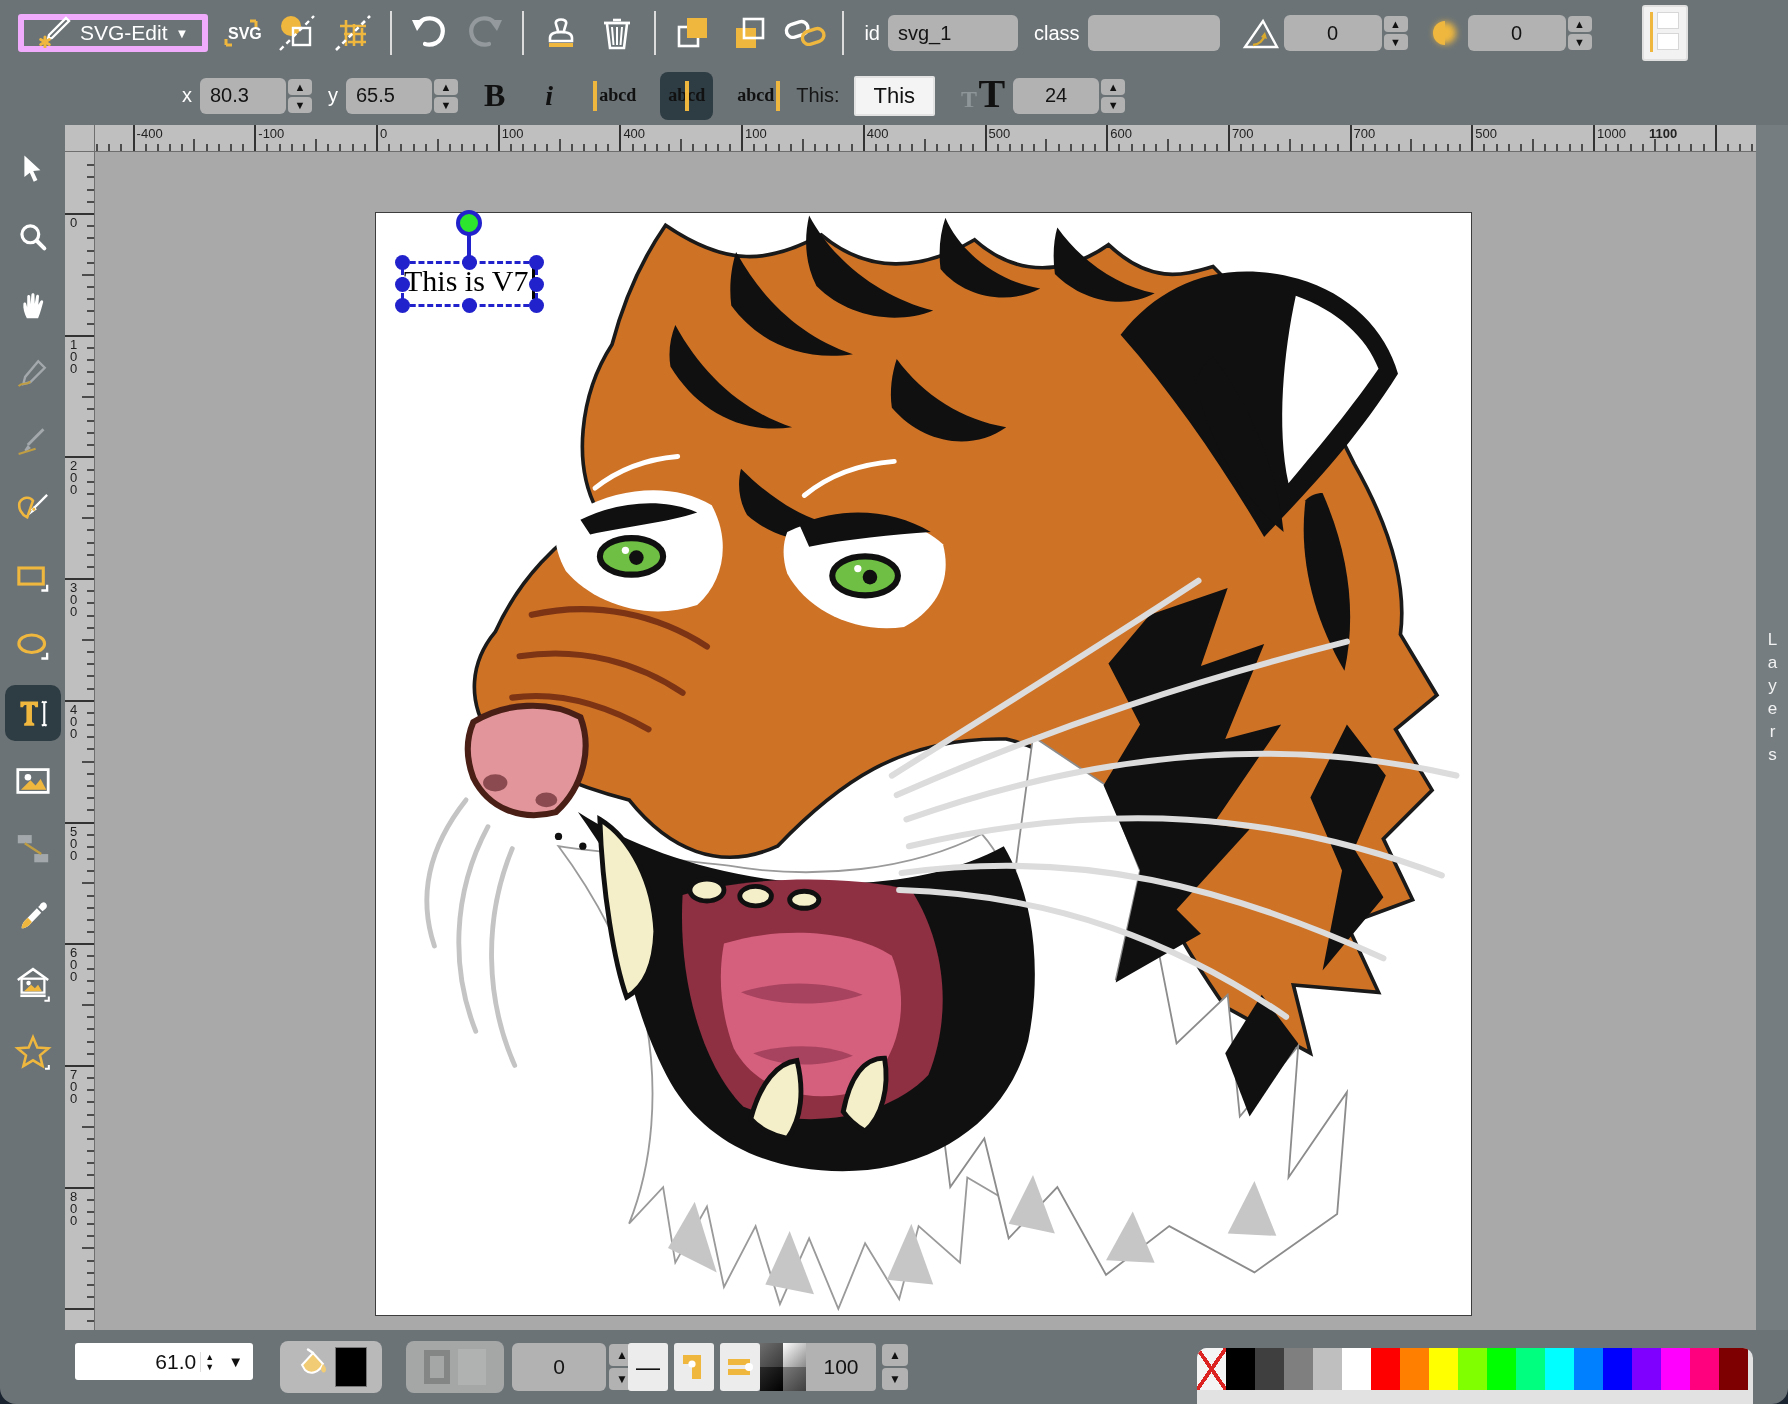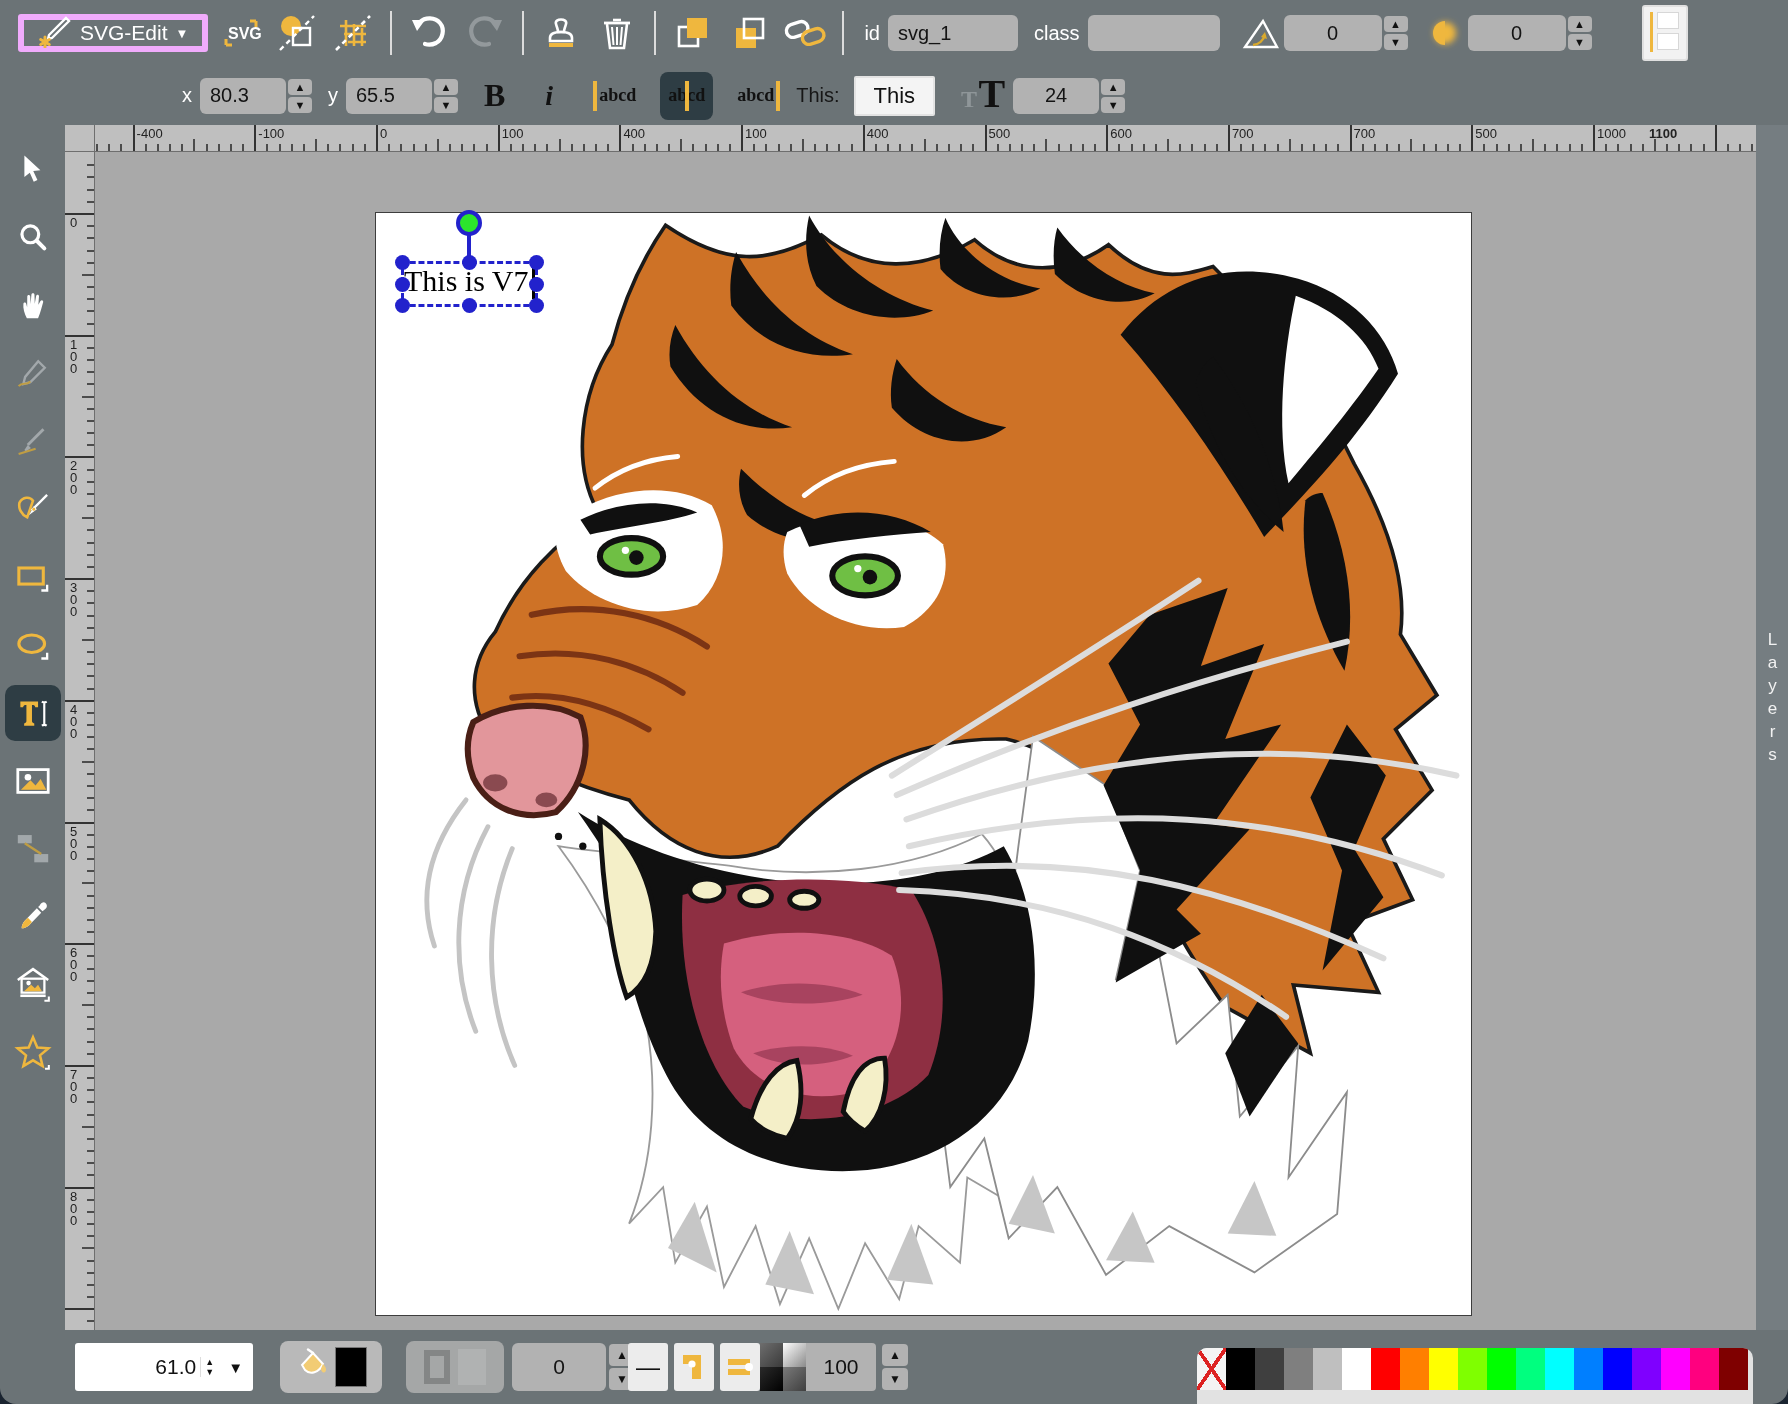--- a/index.html
+++ b/index.html
@@ -56,21 +56,21 @@
   .sel-box{position:absolute;left:306px;top:109px;width:137px;height:46px;border:3px dashed #2222cc;box-sizing:border-box;}
   .handle{position:absolute;width:15px;height:15px;border-radius:50%;background:#2222cc;}
   .grip-stem{position:absolute;left:372px;top:79px;width:4px;height:32px;background:#2222cc;}
   .grip-rot{position:absolute;left:361px;top:58px;width:18px;height:18px;border-radius:50%;background:#2ce52c;border:4px solid #2222cc;}
   .canvas-text{position:absolute;left:309px;top:112px;font-family:"Liberation Serif","DejaVu Serif",serif;font-size:30px;color:#000;white-space:nowrap;}
   .caret{position:absolute;left:437px;top:111px;width:3px;height:36px;background:#000;}
   .right-strip{position:absolute;right:0;top:0;width:32px;height:100%;background:#757d81;display:flex;justify-content:center;}
   .vlabel{margin-top:505px;color:#f2f2f2;font-size:17px;writing-mode:vertical-rl;text-orientation:upright;letter-spacing:4px;}
   
   .tb-bottom{position:relative;height:74px;}
-  .zoombox{position:absolute;left:75px;top:13px;width:178px;height:48px;background:#fff;border-radius:3px;display:flex;align-items:center;}
+  .zoombox{position:absolute;left:75px;top:13px;width:178px;height:37px;background:#fff;border-radius:3px;display:flex;align-items:center;}
   .zoombox .zval{flex:1;text-align:right;font-size:21px;color:#111;padding-right:4px;}
   .zoombox .mini{display:flex;flex-direction:column;font-size:9px;color:#111;line-height:10px;padding:0 4px;border-left:1px solid #ddd;cursor:pointer;}
   .zoombox .zdrop{font-size:15px;color:#111;padding:0 10px;cursor:pointer;}
   .fillctl{position:absolute;left:280px;top:11px;width:102px;height:52px;background:#b9b9b9;border-radius:8px;display:flex;align-items:center;justify-content:center;gap:6px;cursor:pointer;}
   .fillswatch{width:30px;height:38px;background:#000;border:1px solid #777;}
   .strokectl{position:absolute;left:406px;top:11px;width:98px;height:52px;background:#b4b4b4;border-radius:8px;display:flex;align-items:center;justify-content:center;gap:8px;opacity:.8;}
   .strokeswatch{width:26px;height:34px;border:6px solid #8b8b8b;box-sizing:border-box;background:transparent;}
   .strokeswatch2{width:28px;height:36px;background:#c2c2c2;}
   .wbtn{position:absolute;top:13px;width:40px;height:48px;background:#ececec;border-radius:3px;display:flex;align-items:center;justify-content:center;cursor:pointer;}
   .dashg{font-size:24px;color:#111;}

